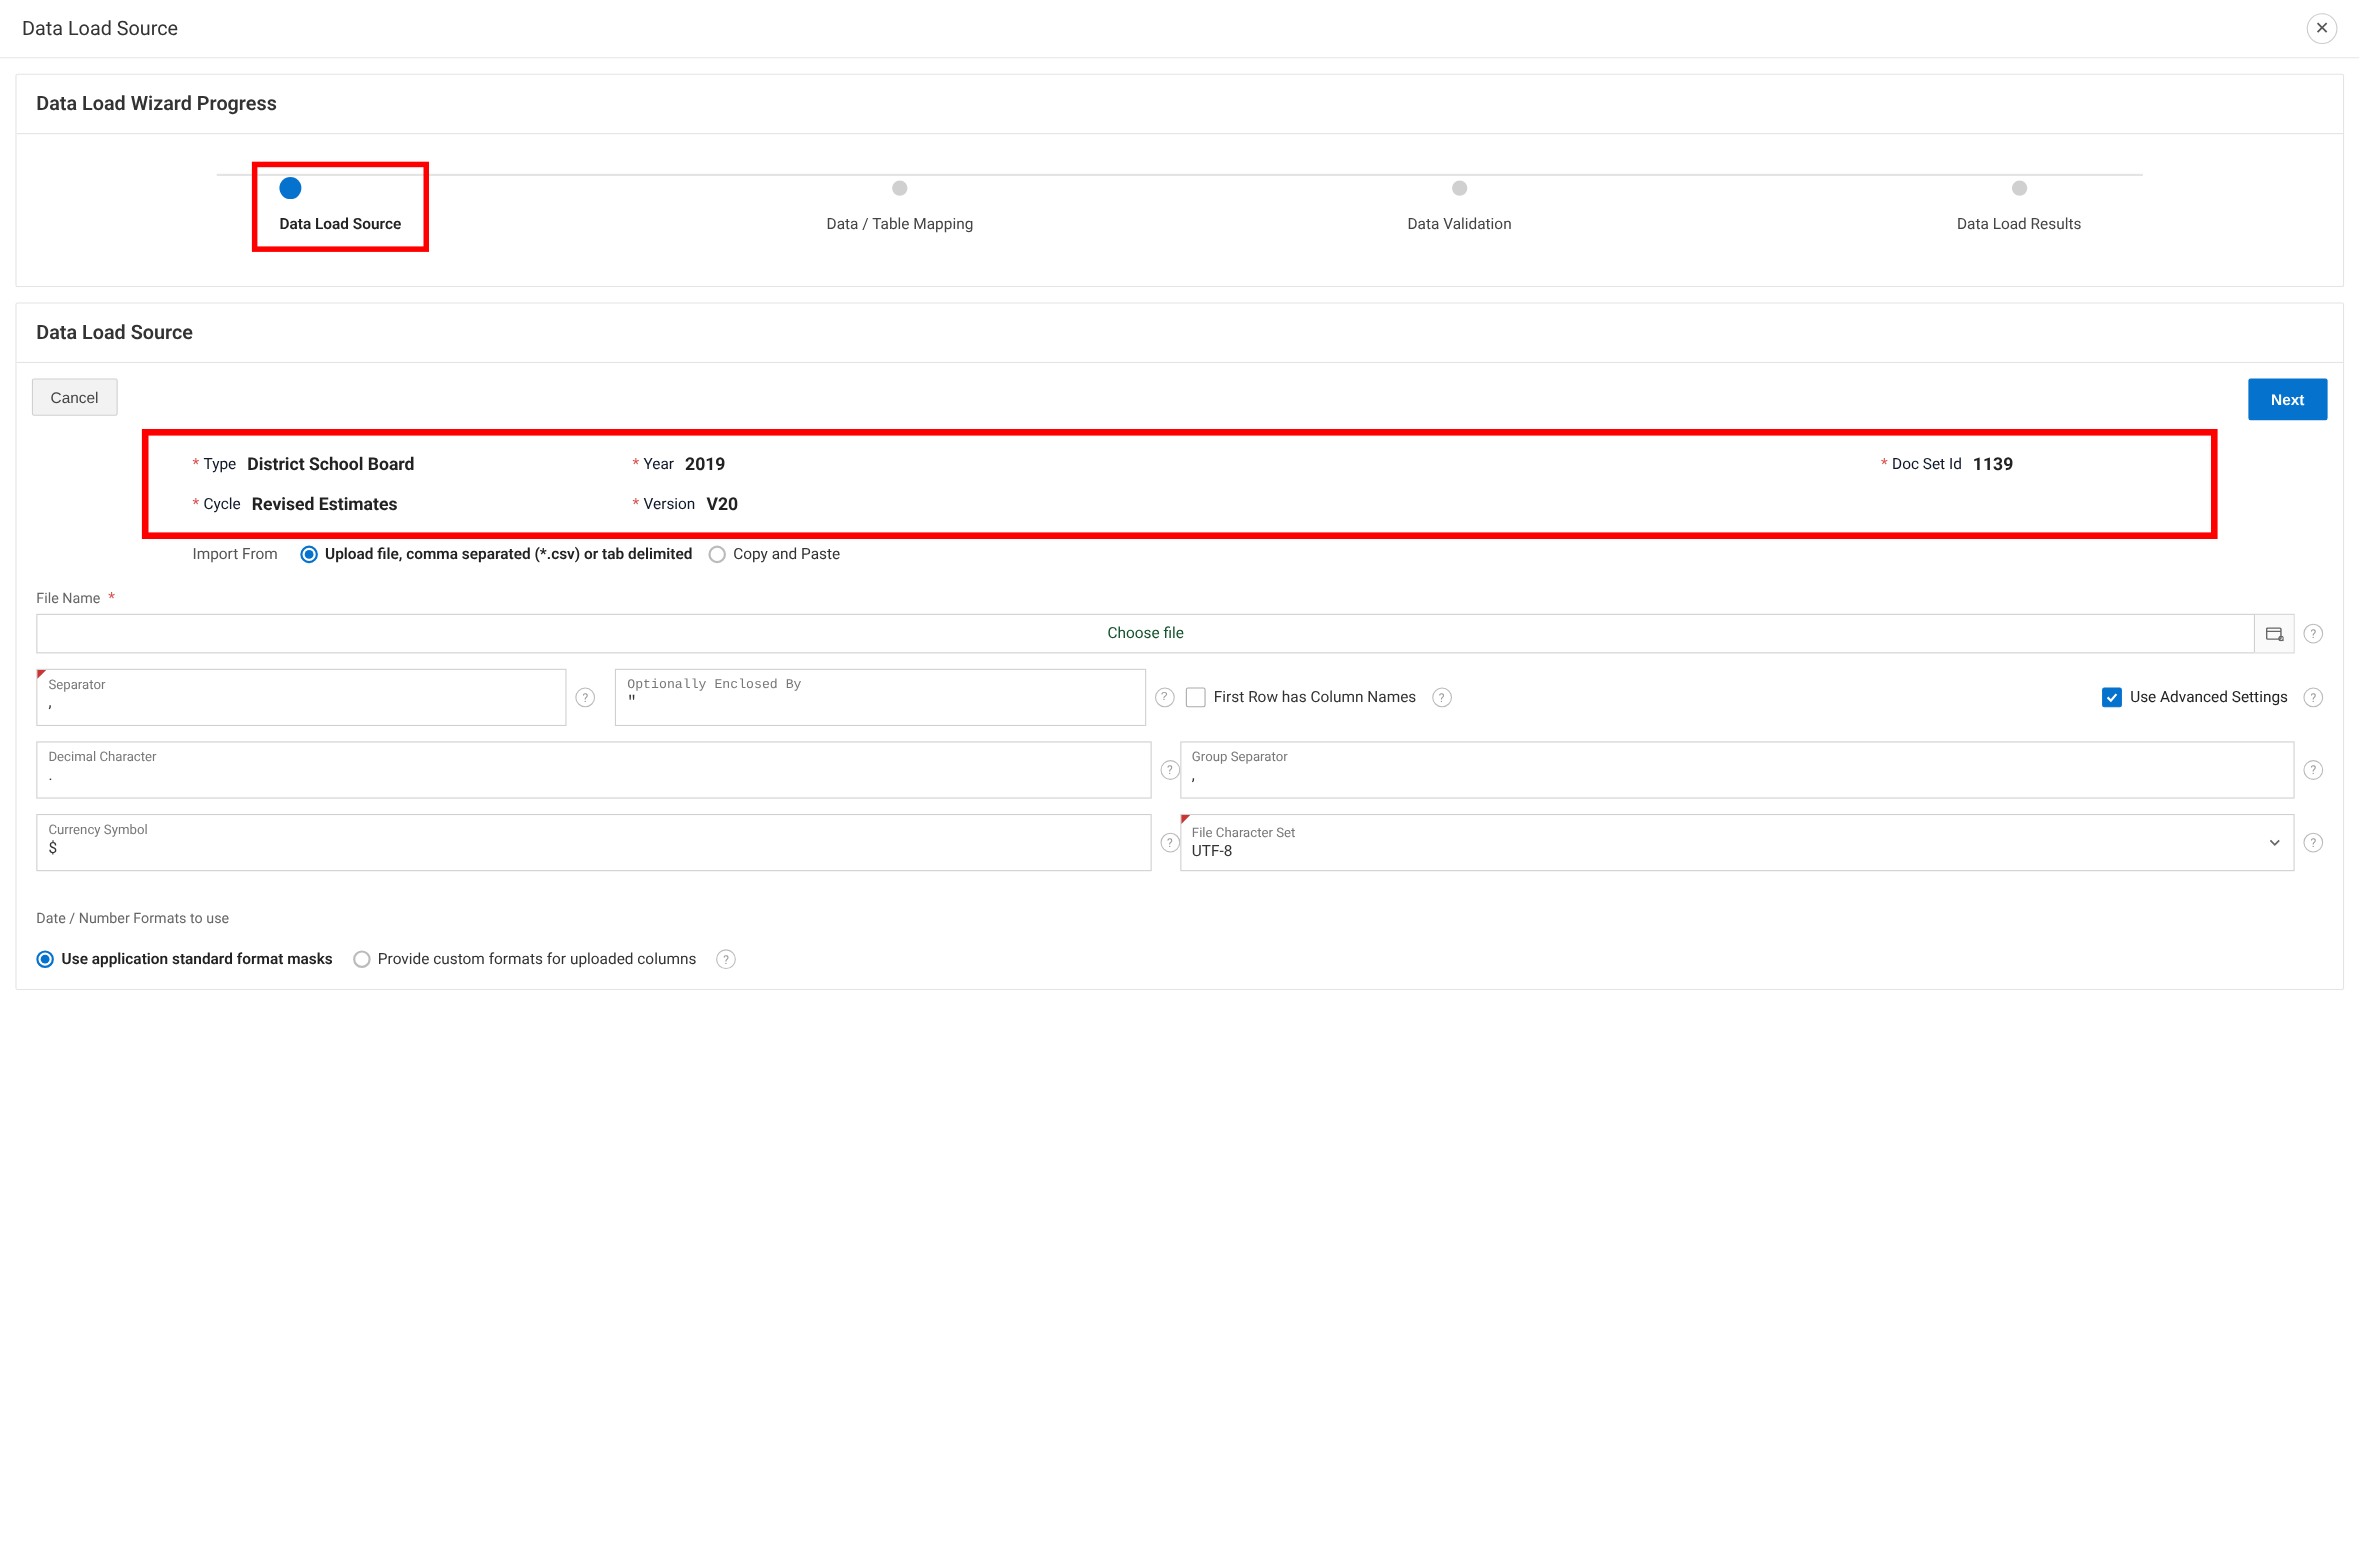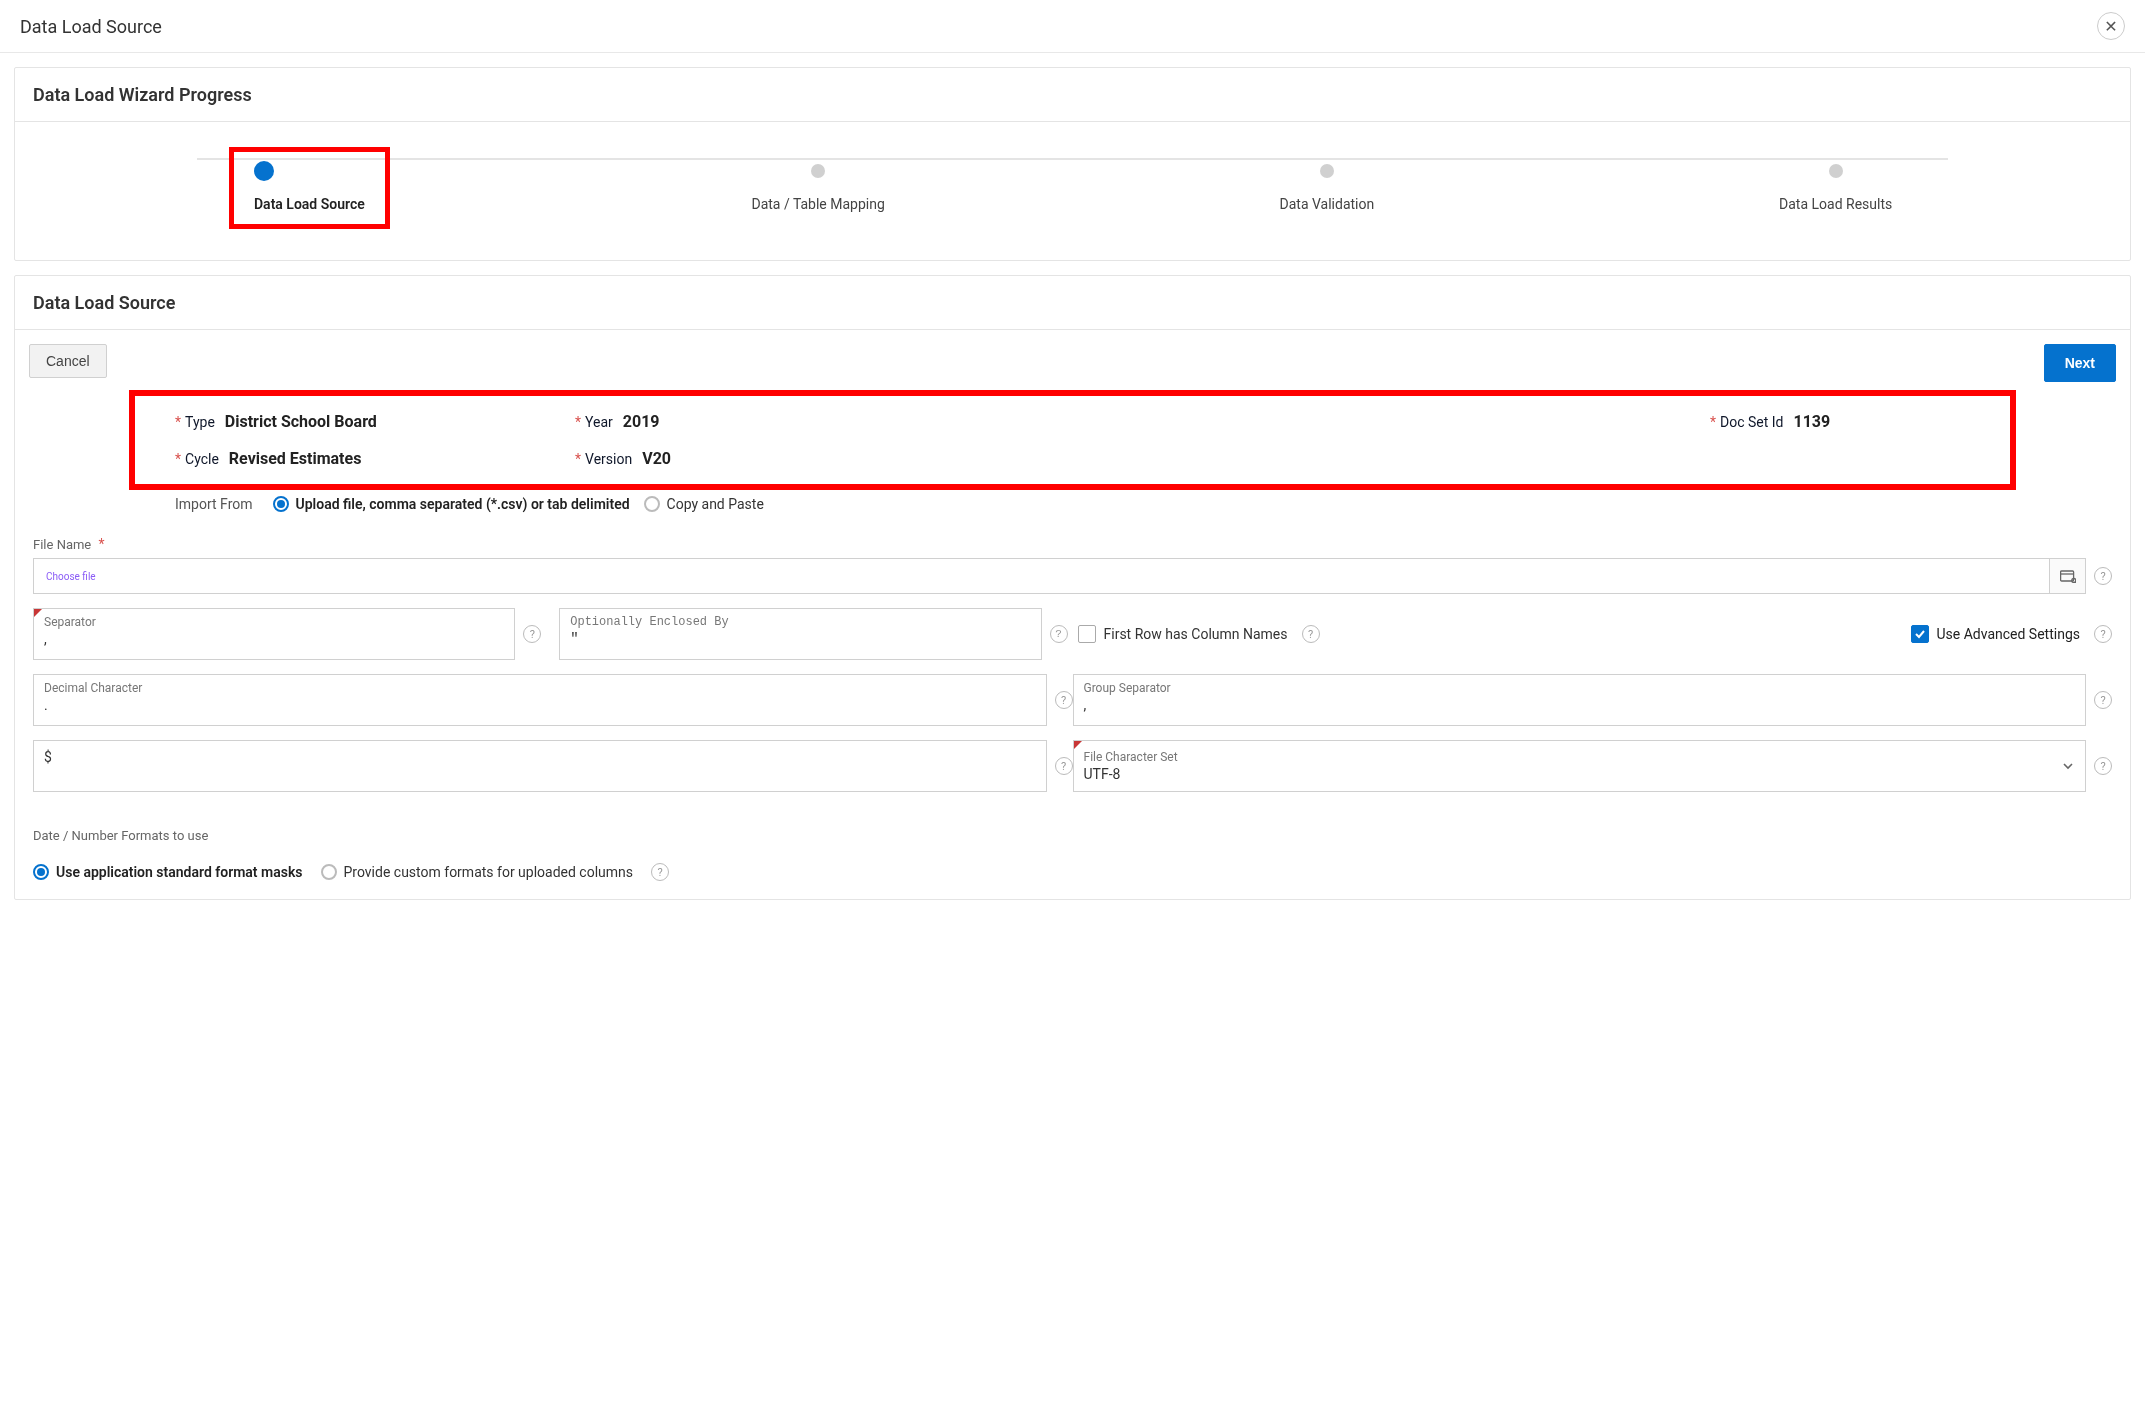--- a/index.html
+++ b/index.html
@@ -207,22 +207,23 @@
   .file-input {
     flex: 1;
     display: flex;
     align-items: center;
     border: 1px solid #d0d0d0;
     height: 36px;
   }
   .file-text {
     flex: 1;
     padding: 0 12px;
-    color: #8b5cf6;
-    font-size: 10px;
+    color: #14532d;
+    font-size: 14px;
+    text-align: center;
   }
   .file-browse {
     width: 36px;
     height: 34px;
     border-left: 1px solid #d0d0d0;
     display: flex;
     align-items: center;
     justify-content: center;
     background: #fafafa;
     cursor: pointer;
@@ -484,20 +485,21 @@
               <div class="field-box-label">Group Separator</div>
               <div class="field-box-value">,</div>
             </div>
             <span class="help-icon">?</span>
           </div>
         </div>
 
         <div class="fields-grid">
           <div class="col-half">
             <div class="field-box no-corner">
+              <div class="field-box-label">Currency Symbol</div>
               <div class="field-box-value">$</div>
             </div>
             <span class="help-icon">?</span>
           </div>
           <div class="col-half">
             <div class="field-box select-box">
               <div>
                 <div class="field-box-label">File Character Set</div>
                 <div class="field-box-value">UTF-8</div>
               </div>

